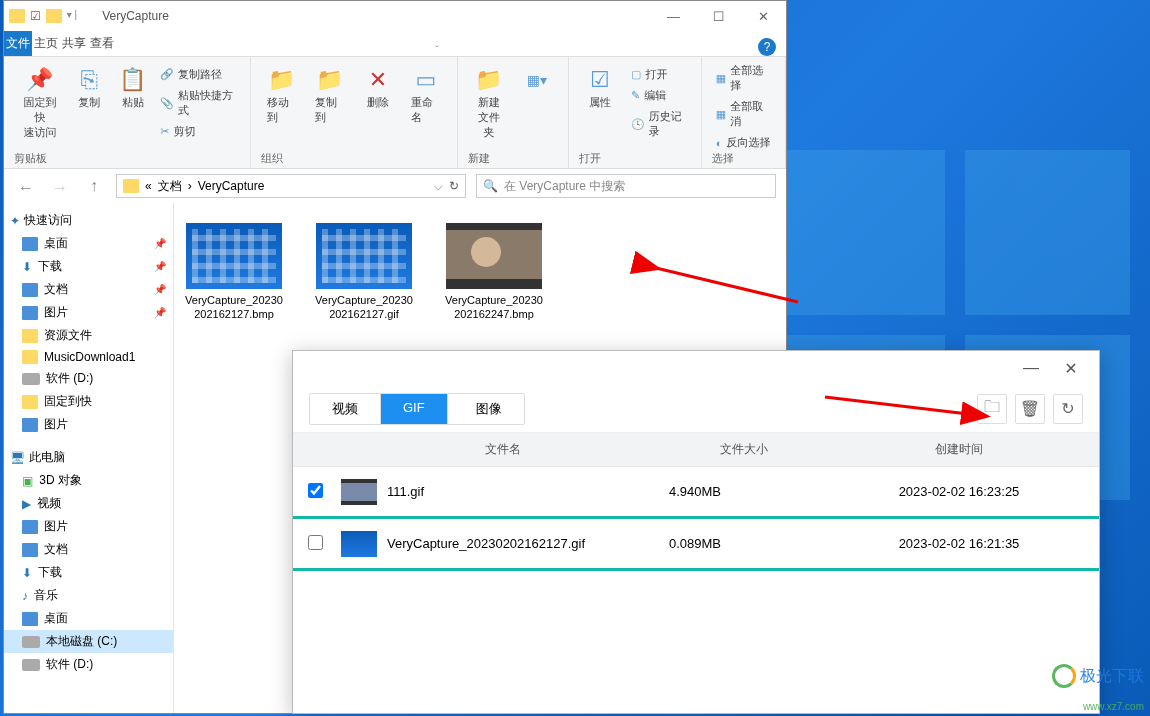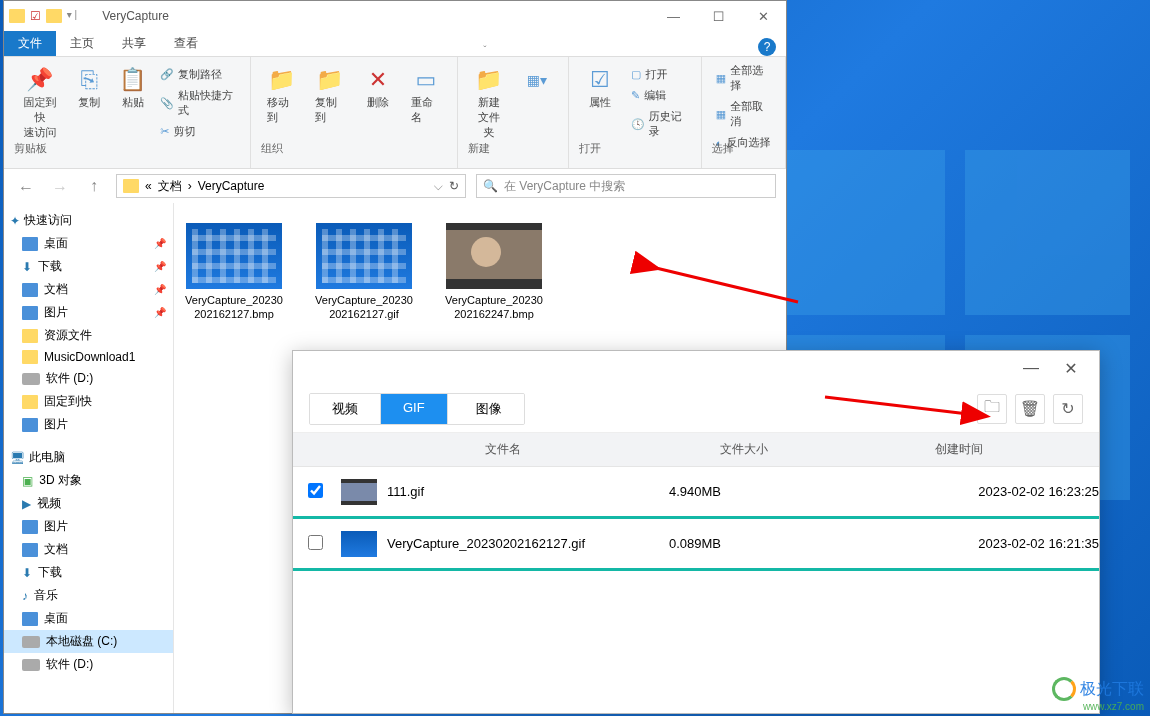--- a/index.html
+++ b/index.html
@@ -12,27 +12,27 @@
 
 .explorer { position: absolute; left: 3px; top: 0; width: 784px; height: 714px; background: #fff; border: 1px solid #888; display: flex; flex-direction: column; }
 .titlebar { height: 30px; background: #fff; display: flex; align-items: center; font-size: 12px; padding-left: 5px; }
 .titlebar-icons { display: flex; gap: 5px; }
 .folder-ic { width: 16px; height: 14px; background: #ffd966; border-radius: 1px; }
 .titlebar-text { margin-left: 25px; color: #555; }
 .win-ctrls { margin-left: auto; display: flex; }
 .win-ctrls div { width: 45px; height: 30px; display: flex; align-items: center; justify-content: center; color: #666; font-size: 13px; cursor: pointer; }
 
 .tabs-row { height: 26px; display: flex; align-items: flex-end; border-bottom: 1px solid #ddd; background: #fff; }
-.tab { padding: 4px 14px; font-size: 12px; color: #444; cursor: pointer; }
+.tab { padding: 4px 2px; font-size: 12px; color: #444; cursor: pointer; }
 .tab.active { background: #1979ca; color: #fff; }
 .help-ic { margin-left: auto; margin-right: 10px; width: 18px; height: 18px; border-radius: 50%; background: #1979ca; color: #fff; text-align: center; font-size: 12px; line-height: 18px; }
 
 .ribbon { height: 112px; background: #f5f6f7; display: flex; border-bottom: 1px solid #ddd; }
 .ribbon-group { border-right: 1px solid #e0e0e0; padding: 4px 10px; display: flex; flex-direction: column; align-items: center; position: relative; }
-.ribbon-group-label { position: absolute; bottom: 12px; font-size: 11px; color: #666; }
+.ribbon-group-label { position: absolute; bottom: 2px; font-size: 11px; color: #666; }
 .ribbon-btn-lg { display: flex; flex-direction: column; align-items: center; font-size: 11px; color: #444; padding: 4px 6px; cursor: pointer; }
 .ribbon-btn-sm { display: flex; align-items: center; font-size: 11px; color: #444; padding: 2px 4px; cursor: pointer; gap: 4px; }
 .ribbon-icon { width: 30px; height: 30px; display: flex; align-items: center; justify-content: center; font-size: 22px; }
 .ribbon-col { display: flex; flex-direction: column; gap: 2px; }
 
 .addr-row { height: 34px; display: flex; align-items: center; padding: 0 10px; gap: 10px; }
 .nav-btn { width: 24px; height: 24px; display: flex; align-items: center; justify-content: center; color: #888; cursor: pointer; }
 .addr-bar { flex: 1; height: 24px; border: 1px solid #ccc; display: flex; align-items: center; padding: 0 6px; font-size: 12px; gap: 6px; }
 .refresh { color: #555; cursor: pointer; }
 .search-box { width: 300px; height: 24px; border: 1px solid #ccc; display: flex; align-items: center; padding: 0 6px; font-size: 12px; color: #888; gap: 6px; }
@@ -76,27 +76,27 @@
 .col-name { flex: 1; text-align: center; }
 .col-size { width: 150px; text-align: center; }
 .col-time { width: 280px; text-align: center; }
 
 .tbl-body { flex: 1; overflow-y: auto; }
 .tbl-row { height: 52px; display: flex; align-items: center; font-size: 13px; border-bottom: 3px solid #14b8a6; }
 .tbl-row .chk { width: 44px; text-align: center; }
 .tbl-row .chk input { width: 15px; height: 15px; }
 .tbl-row .nm { flex: 1; display: flex; align-items: center; gap: 10px; padding-left: 4px; }
 .tbl-row .sz { width: 150px; margin-left: 37px; }
-.tbl-row .tm { width: 280px; text-align: right; }
+.tbl-row .tm { width: 280px; text-align: center; }
 .row-thumb { width: 36px; height: 26px; background: linear-gradient(#333 0 15%, #7a8aaa 15% 85%, #333 85%); }
 .row-thumb.blue { background: linear-gradient(#0a5bb8,#1f7ae0); }
 
 
 .watermark { position: absolute; right: 6px; bottom: 4px; font-size: 16px; color: #1f7ae0; display: flex; flex-direction: column; align-items: flex-end; opacity: 0.9; }
-.watermark .sub { font-size: 10px; color: #4cb050; }
+.watermark .sub { font-size: 10px; color: #4cb050; margin-top: 13px; }
 .wm-logo { display: inline-flex; align-items: center; gap: 4px; }
 .wm-swirl { width: 24px; height: 24px; border: 3px solid #4cb050; border-right-color: #ff9800; border-radius: 50%; }
 </style>
 </head>
 <body>
 
 <div class="win-bg">
     <div></div>
     <div></div>
     <div></div>

